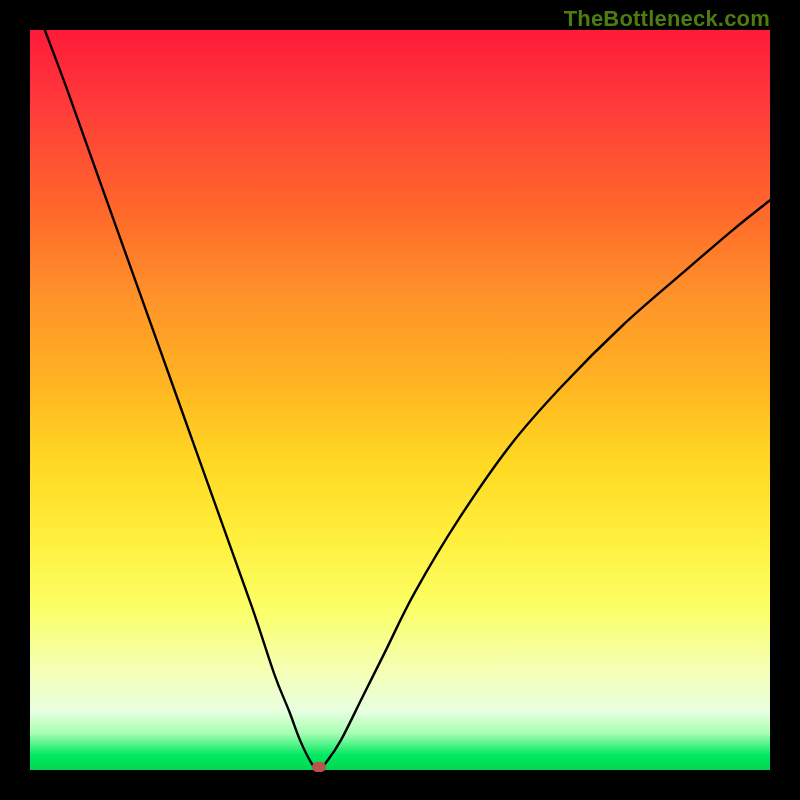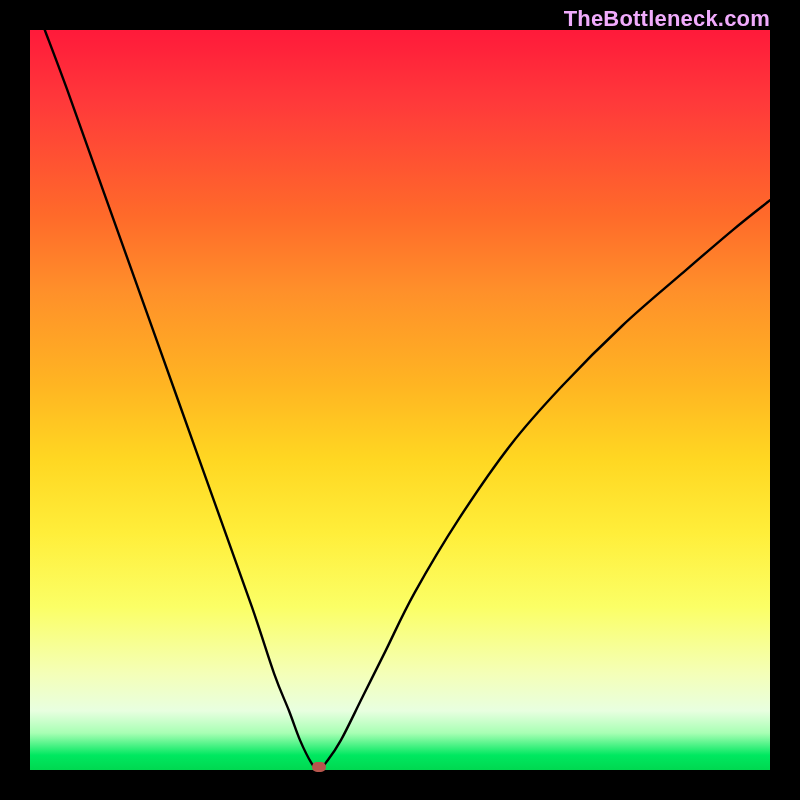--- a/index.html
+++ b/index.html
@@ -31,21 +31,21 @@
       #00e860 98%,
       #00d850 100%);
   }
   .watermark {
     position: absolute;
     top: 6px;
     right: 30px;
     font-family: Arial, Helvetica, sans-serif;
     font-size: 22px;
     font-weight: bold;
-    color: #f0abfc;
+    color: #4d7c0f;
     letter-spacing: 0.2px;
   }
   .curve {
     position: absolute;
     left: 0; top: 0;
     width: 740px;
     height: 740px;
   }
   .marker {
     position: absolute;

